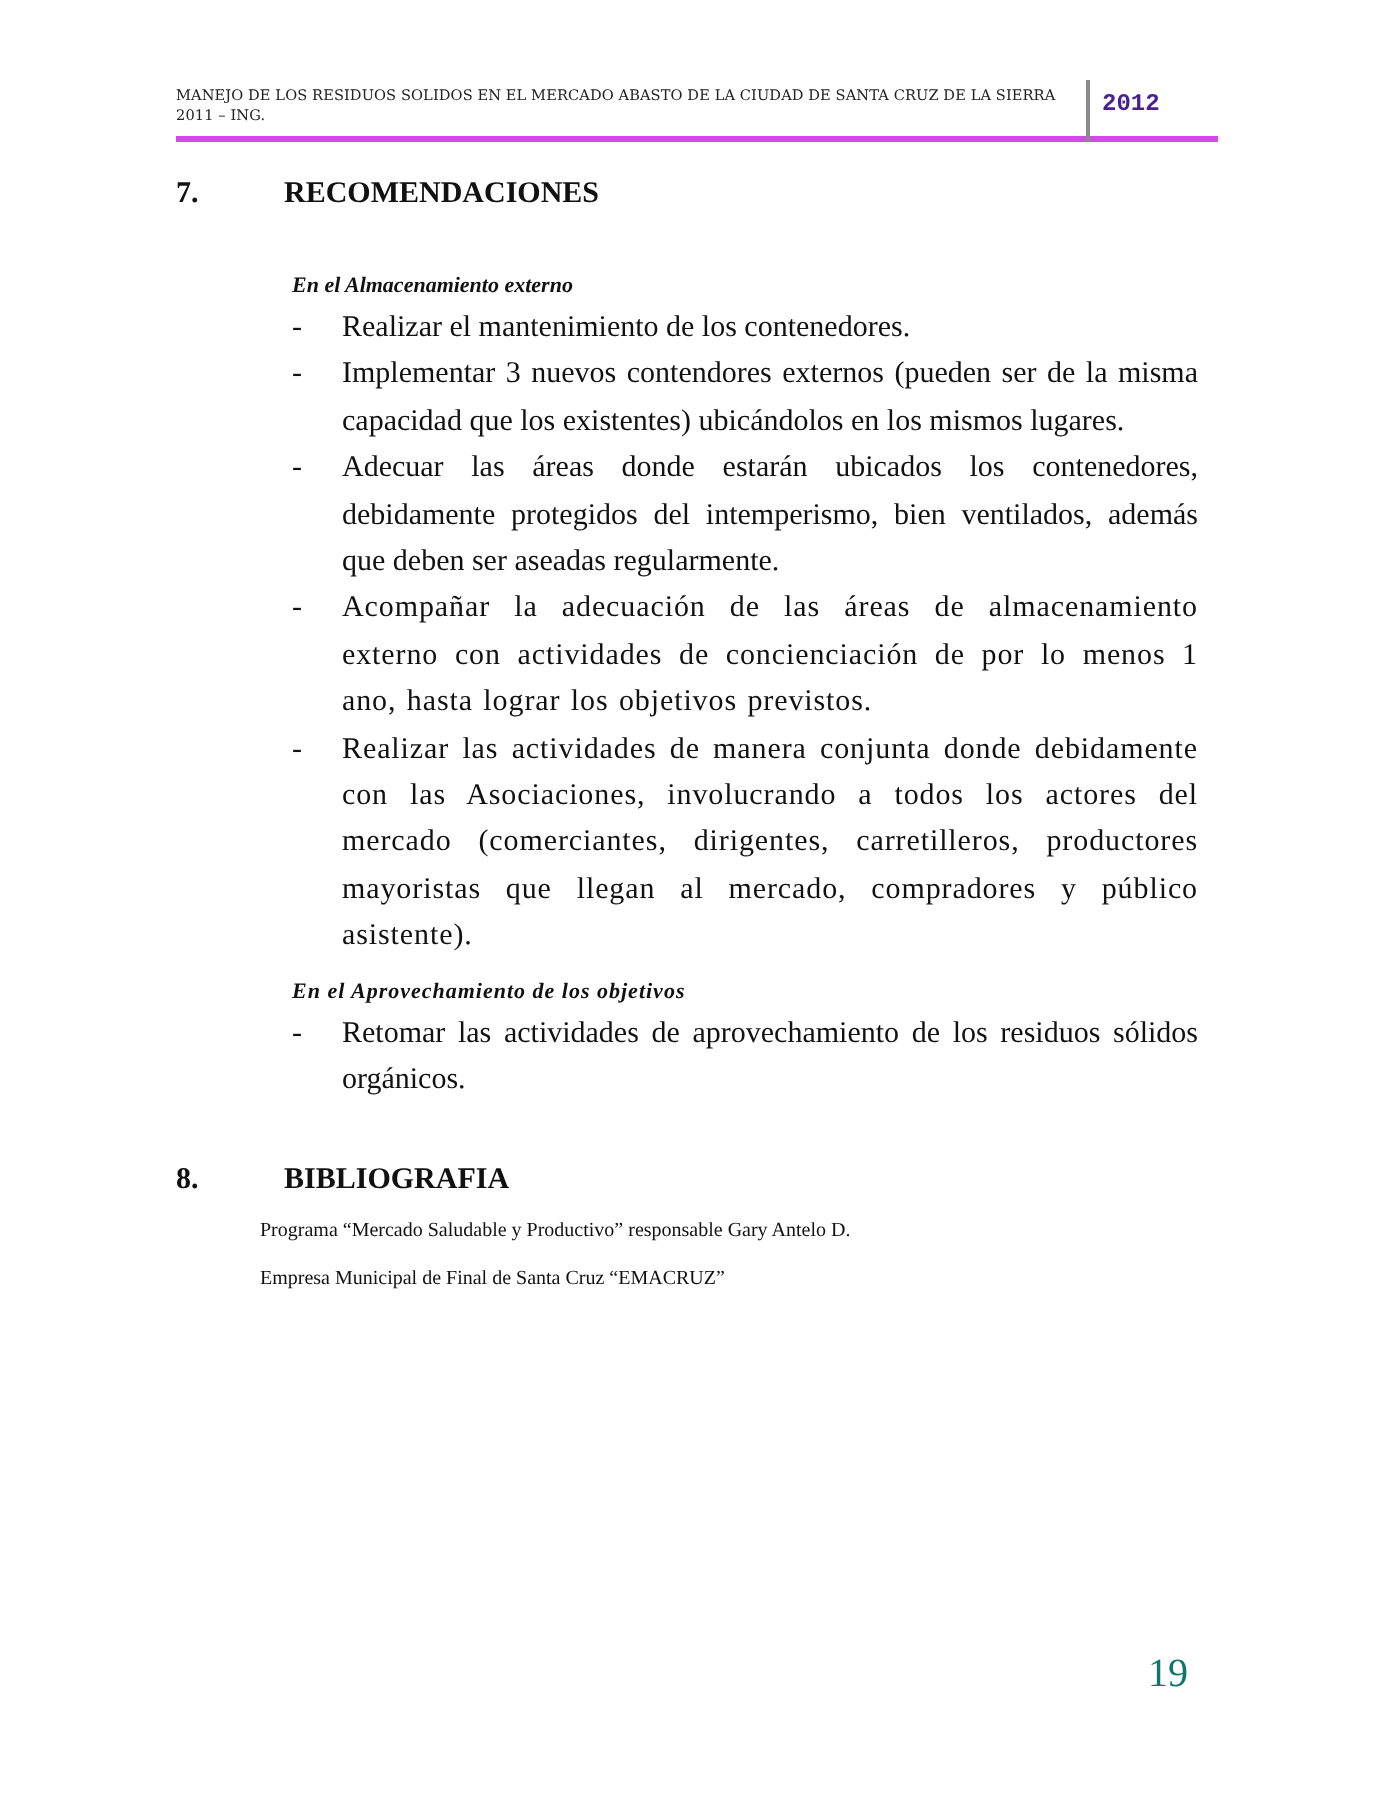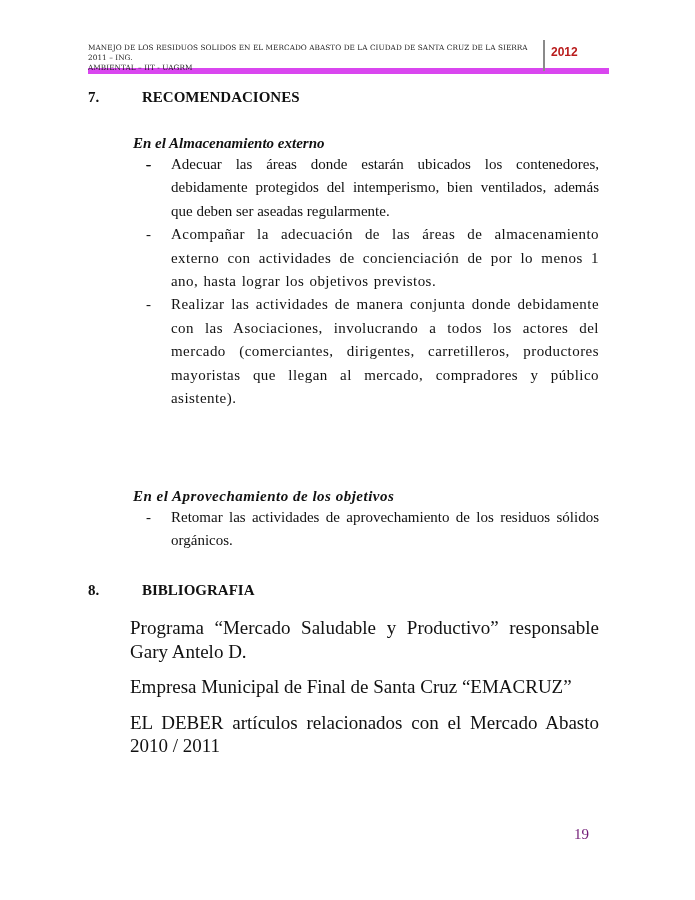--- a/index.html
+++ b/index.html
@@ -14,21 +14,21 @@
       overflow: hidden;
       font-family: "Liberation Serif", serif;
       color: #111111;
     }
     .page-header {
       position: absolute;
       left: 88px;
       top: 40px;
       width: 521px;
       height: 28px;
-      border-bottom: 6px solid #d946ef;
+      border-bottom: 3px solid #d946ef;
     }
     .header-title {
       position: absolute;
       left: 0;
       top: 3px;
       width: 452px;
       font-family: "DejaVu Serif", serif;
       font-size: 7.3px;
       line-height: 10px;
       color: #222;
@@ -39,24 +39,24 @@
       left: 455px;
       top: 0;
       width: 2px;
       height: 31px;
       background: #8a8a8a;
     }
     .header-year {
       position: absolute;
       left: 463px;
       top: 5px;
-      font-family: Liberation Sans, sans-serif;
+      font-family: Liberation Mono, monospace;
       font-weight: bold;
       font-size: 12px;
-      color: #b91c1c;
+      color: #4c1d95;
     }
 
     .section-heading {
       position: absolute;
       font-weight: bold;
       font-size: 15px;
       line-height: 18px;
       color: #111;
     }
     .section-num {
@@ -66,24 +66,24 @@
     }
     .section-label {
       position: absolute;
       left: 54px;
       top: 0;
       white-space: nowrap;
     }
 
     .sub-heading {
       position: absolute;
-      left: 133px;
+      left: 146px;
       font-weight: bold;
       font-style: italic;
-      font-size: 15px;
+      font-size: 11px;
       line-height: 18px;
       white-space: nowrap;
     }
 
     .bullet-list {
       position: absolute;
       left: 146px;
       width: 453px;
       margin: 0;
       padding: 0;
@@ -109,59 +109,59 @@
     .biblio {
       position: absolute;
       left: 130px;
       top: 604px;
       width: 469px;
       margin: 0;
       padding: 0;
       list-style: none;
     }
     .biblio-item {
-      font-size: 19px;
+      font-size: 10px;
       line-height: 23.5px;
       text-align: justify;
-      margin-top: 12px;
     }
 
     .page-number {
       position: absolute;
       left: 574px;
       top: 826px;
-      font-size: 15px;
-      color: #701a75;
+      font-size: 20px;
+      color: #0f766e;
     }
   </style>
 </head>
 <body>
 
 <div class="page-header">
   <div class="header-title">
     <div>MANEJO DE LOS RESIDUOS SOLIDOS EN EL MERCADO ABASTO DE LA CIUDAD DE SANTA CRUZ DE LA SIERRA 2011   – ING.</div>
-    <div>AMBIENTAL – IIT -  UAGRM</div>
   </div>
   <div class="header-divider"></div>
   <div class="header-year">2012</div>
 </div>
 
 <div class="section-heading" style="left:88px; top:88px;">
   <span class="section-num">7.</span>
   <span class="section-label">RECOMENDACIONES</span>
 </div>
 
 <div class="sub-heading" style="top:134px;">En el Almacenamiento externo</div>
 
 <ul class="bullet-list" style="top:153px;">
   <li class="bullet-item">
     <span class="bullet-dash">-</span>
+    <span class="bullet-text">Realizar el mantenimiento de los contenedores.</span>
   </li>
   <li class="bullet-item">
     <span class="bullet-dash">-</span>
+    <span class="bullet-text">Implementar  3 nuevos contendores externos (pueden ser  de la misma capacidad que los existentes)  ubicándolos en los mismos lugares.</span>
   </li>
   <li class="bullet-item">
     <span class="bullet-dash">-</span>
     <span class="bullet-text">Adecuar las áreas donde estarán ubicados los contenedores, debidamente protegidos del intemperismo,  bien ventilados, además que  deben ser aseadas regularmente.</span>
   </li>
   <li class="bullet-item">
     <span class="bullet-dash">-</span>
     <span class="bullet-text spaced">Acompañar la adecuación de las áreas de almacenamiento externo con actividades de concienciación de por lo menos 1 ano, hasta lograr los objetivos previstos.</span>
   </li>
   <li class="bullet-item">
@@ -180,16 +180,15 @@
 </ul>
 
 <div class="section-heading" style="left:88px; top:581px;">
   <span class="section-num">8.</span>
   <span class="section-label">BIBLIOGRAFIA</span>
 </div>
 
 <ul class="biblio">
   <li class="biblio-item">Programa  “Mercado Saludable y Productivo”   responsable Gary Antelo D.</li>
   <li class="biblio-item">Empresa Municipal de Final de Santa Cruz  “EMACRUZ”</li>
-  <li class="biblio-item">EL DEBER artículos relacionados con el Mercado Abasto 2010 / 2011</li>
 </ul>
 
 <div class="page-number">19</div>
 
 </body></html>

